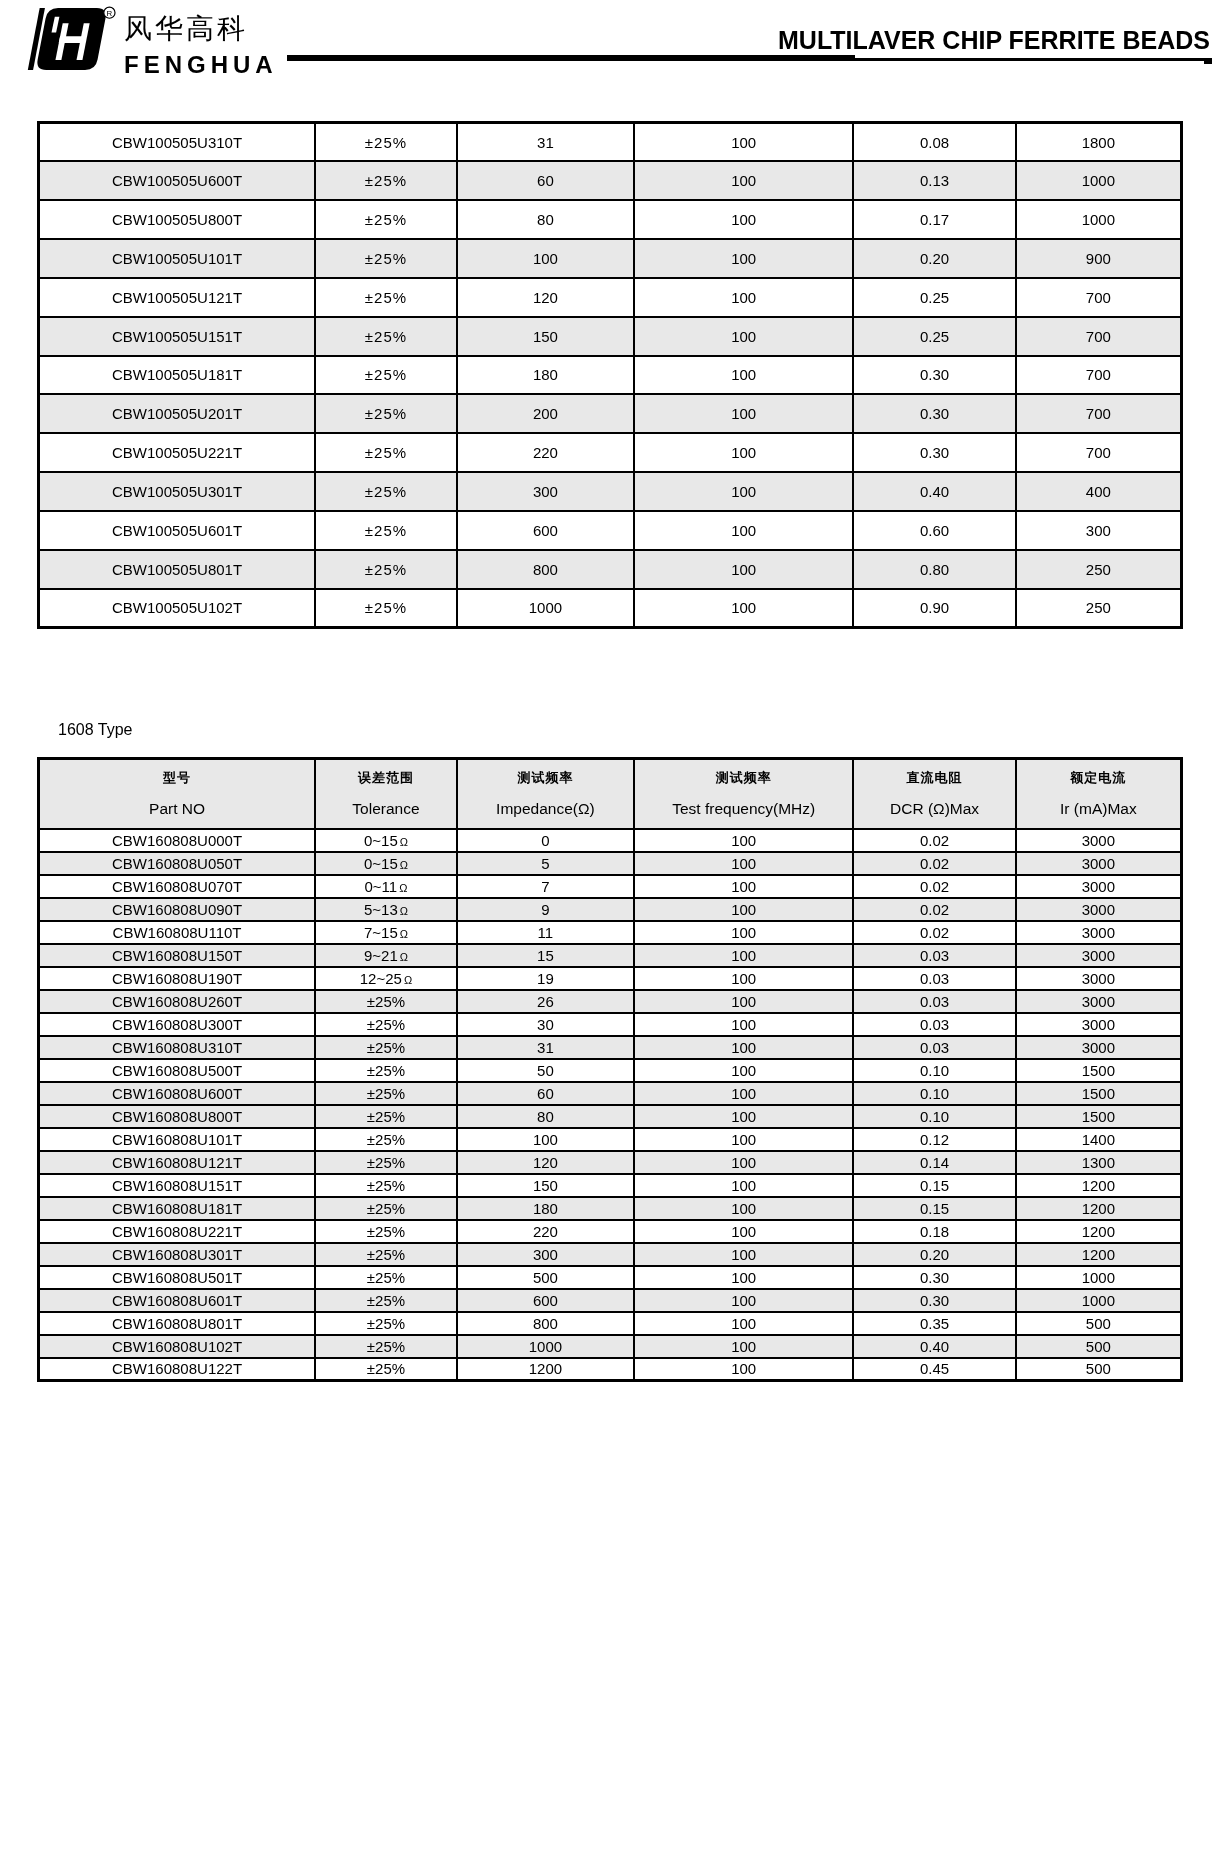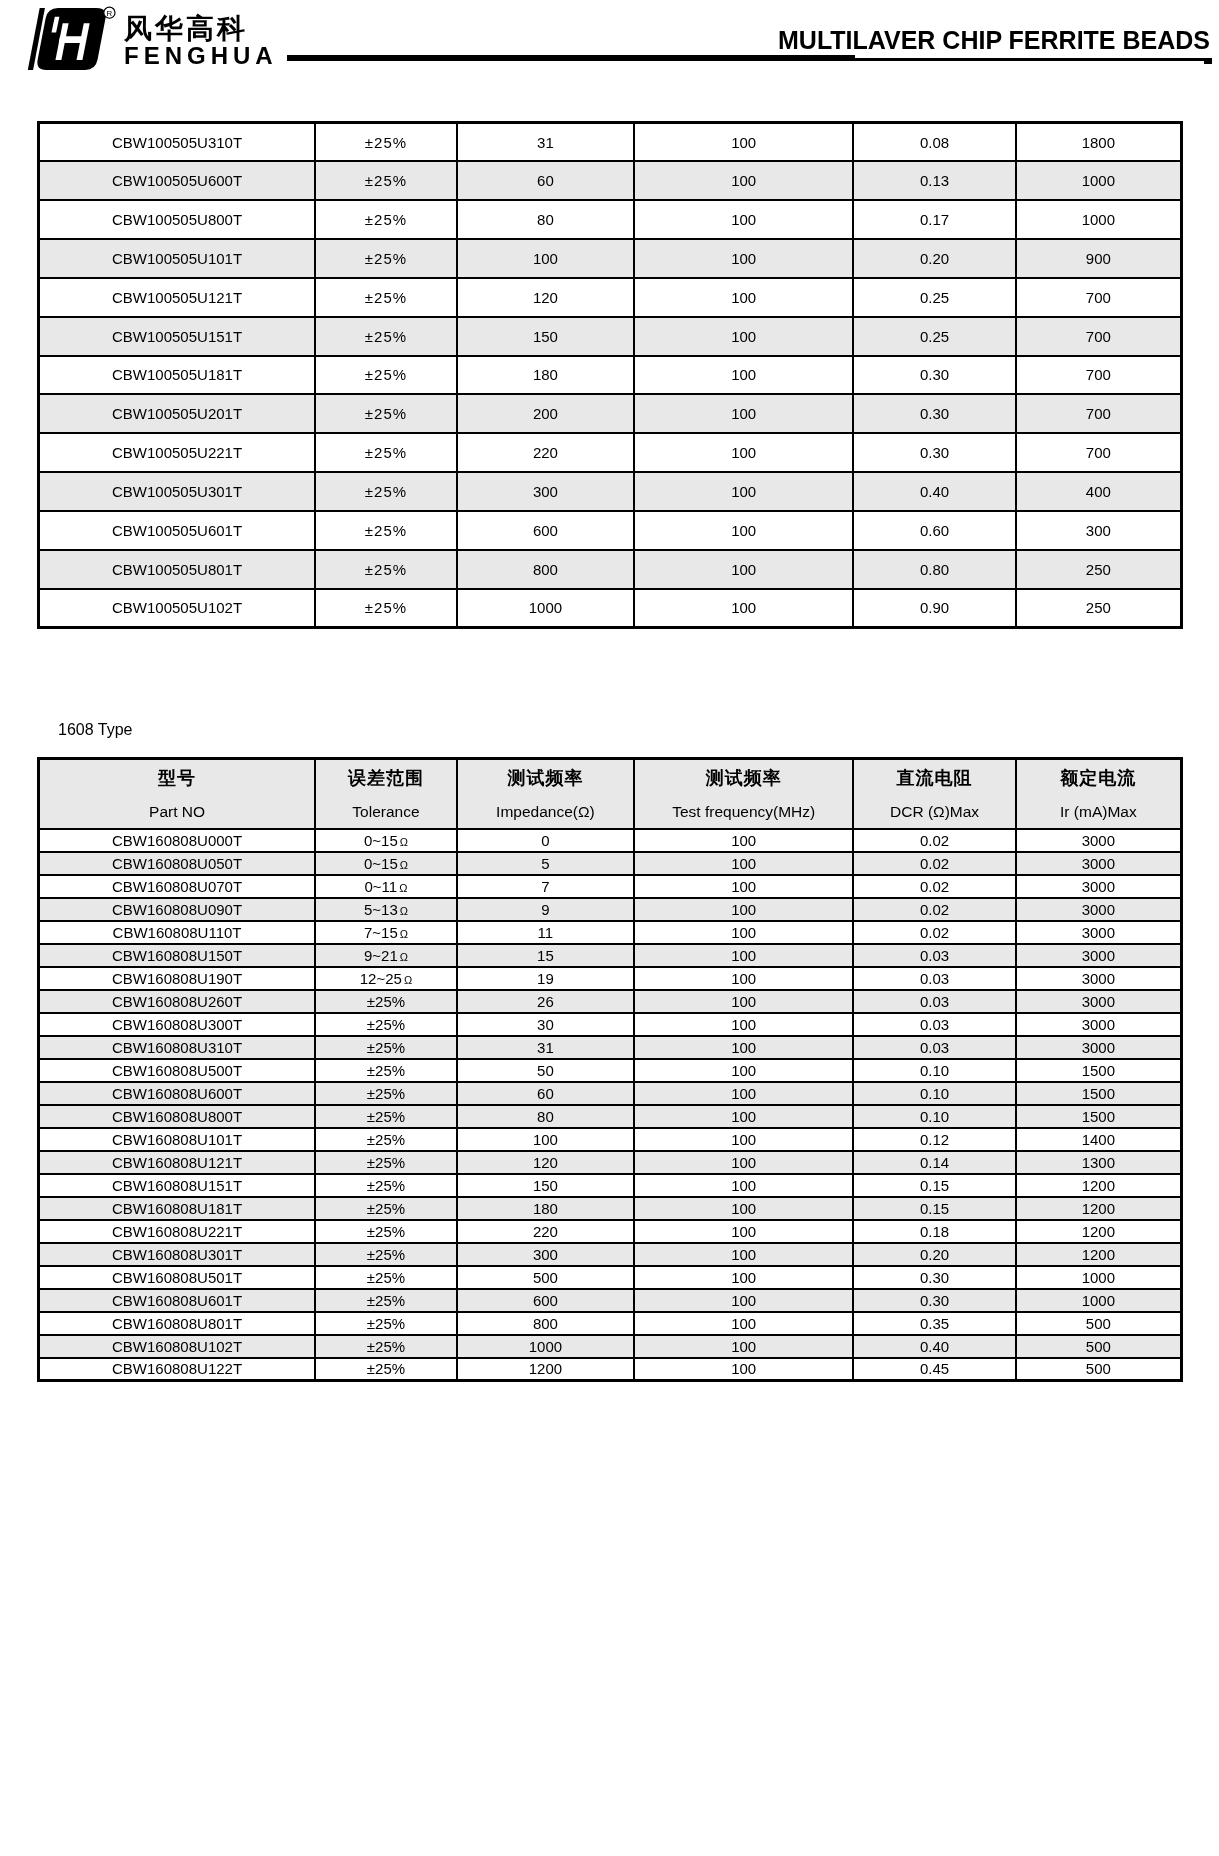--- a/index.html
+++ b/index.html
@@ -9,22 +9,22 @@
     width:1219px; height:1856px;
     font-family:"Liberation Sans", sans-serif;
     color:#000;
     overflow:hidden;
   }
 
   
   .brand { position:absolute; left:14px; top:6px; display:flex; align-items:flex-start; }
   .logo-wrap { width:102px; height:66px; }
   .brand-text { margin-left:8px; margin-top:8px; }
-  .brand-cn { font-size:28px; font-weight:bold; letter-spacing:3px; line-height:1.05; }
-  .brand-en { font-size:24px; font-weight:600; letter-spacing:5px; line-height:1.0; margin-top:1px; }
+  .brand-cn { font-size:28px; font-weight:normal; letter-spacing:3px; line-height:1.05; }
+  .brand-en { font-size:24px; font-weight:600; letter-spacing:5px; line-height:1.0; margin-top:10px; }
   .doc-title { position:absolute; top:26px; right:9px; font-size:25px; font-weight:bold; letter-spacing:0px; white-space:nowrap; }
   .rule-thick { position:absolute; left:287px; top:55px; width:568px; height:6px; background:#000; }
   .rule-thin  { position:absolute; left:855px; top:58px; width:357px; height:3px; background:#000; }
   .rule-tick  { position:absolute; left:1204px; top:61px; width:8px; height:3px; background:#000; }
 
   
   table { position:absolute; border-collapse:collapse; table-layout:fixed; background:#fff; }
   table, td, th { border:2px solid #000; }
   table { border-width:3px; }
   td, th { text-align:center; vertical-align:middle; font-size:15px; padding:0; overflow:hidden; }
@@ -32,21 +32,21 @@
   #table1 { left:37px; top:121px; width:1146px; }
   #table1 tbody tr { height:38.85px; }
   #table1 td:nth-child(2) { letter-spacing:1px; }
 
   .section-label { position:absolute; left:58px; top:721px; font-size:16px; }
 
   #table2 { left:37px; top:757px; width:1146px; }
   #table2 thead tr { height:70px; }
   #table2 tbody tr { height:23px; }
   #table2 thead th { background:#e8e8e8; font-weight:normal; }
-  .hdr-cn { font-size:18px; font-weight:bold; letter-spacing:1px; margin-bottom:13px; }
+  .hdr-cn { font-size:13px; font-weight:bold; letter-spacing:1px; margin-bottom:13px; }
   .hdr-en { font-size:15.5px; }
 
   tr.shaded td { background:#e8e8e8; }
   .ohm { font-size:11px; margin-left:2px; }
 </style>
 </head>
 <body>
 
 <div class="brand">
   <div class="logo-wrap">

